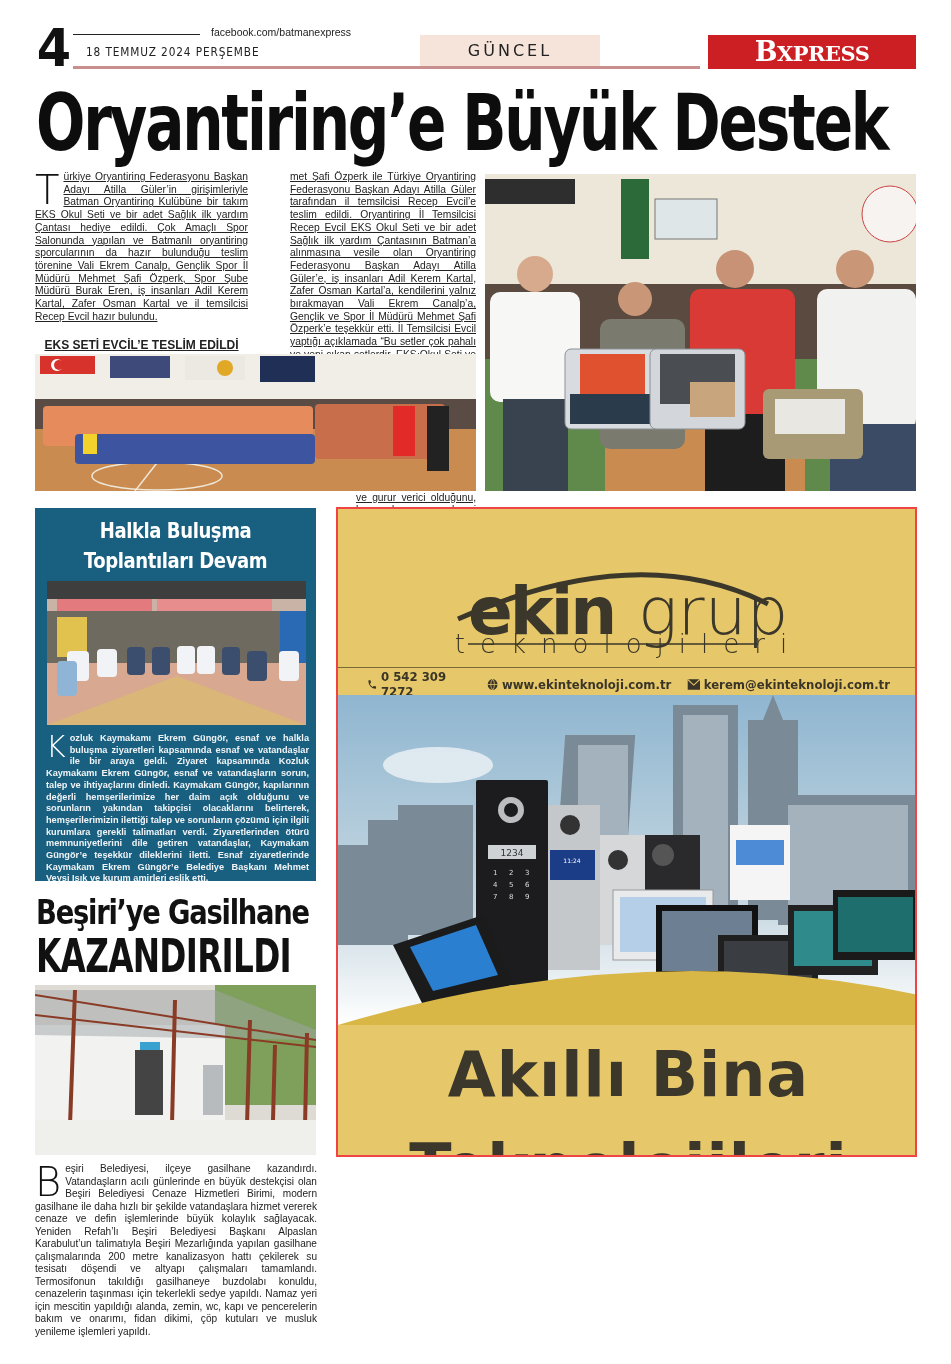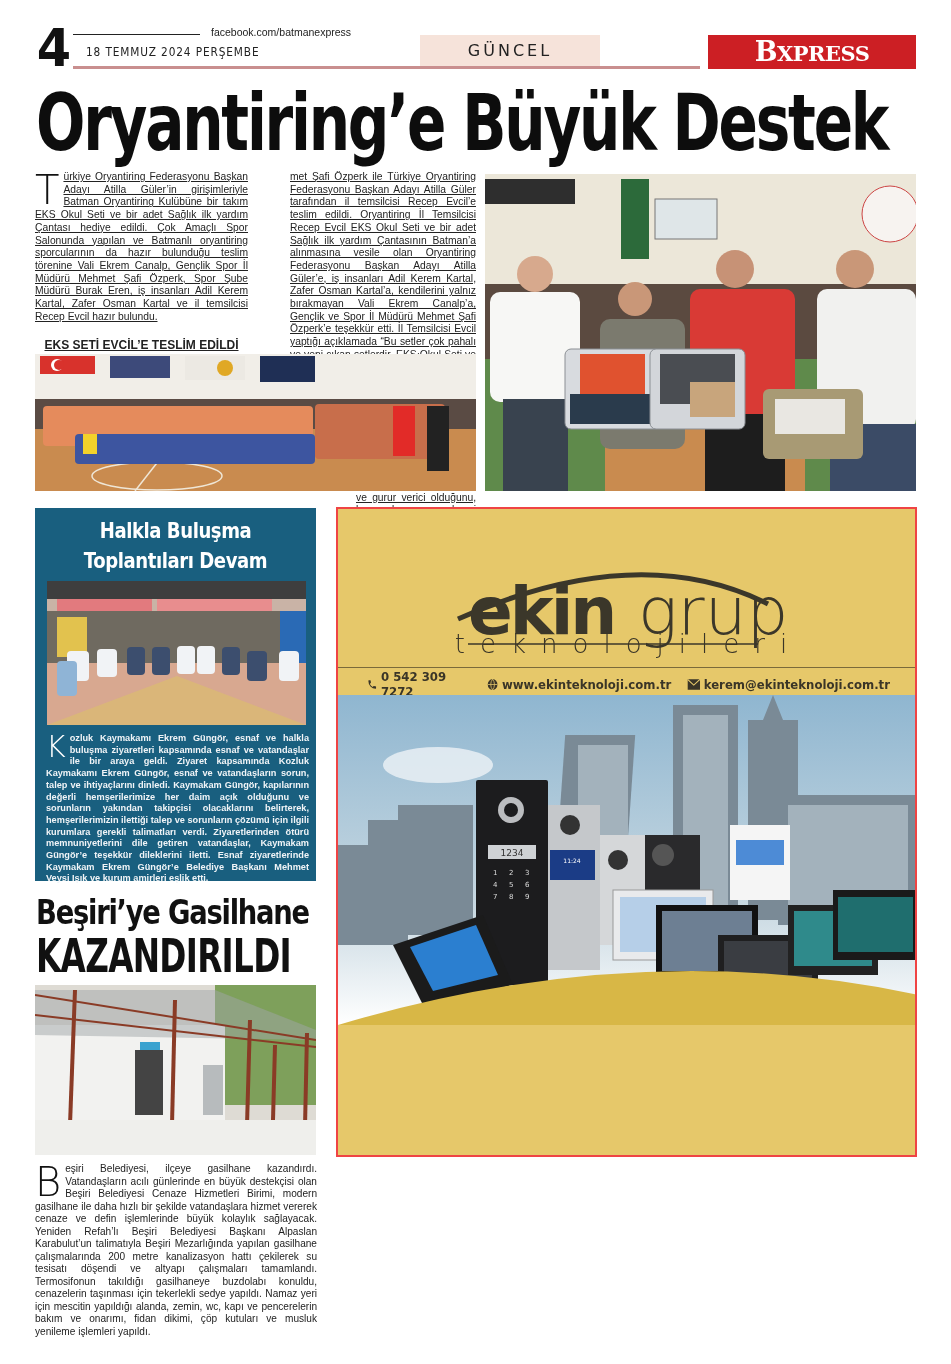--- a/index.html
+++ b/index.html
@@ -308,14 +308,18 @@
     <rect x="450" y="210" width="90" height="70" fill="#222"></rect>
       <rect x="456" y="216" width="78" height="55" fill="#2f8a8b"></rect>
     <rect x="495" y="195" width="86" height="70" fill="#1a1a1a"></rect>
       <rect x="500" y="202" width="75" height="55" fill="#1f6e6e"></rect>
     <polygon points="55,250 145,220 175,290 85,310" fill="#1b1b1b"></polygon>
     <polygon points="72,252 138,230 160,280 95,296" fill="#2b7fd0"></polygon>
 
     <path d="M0 330 Q 300 240 581 300 L581 330 Z" fill="#d8b746"></path>
   </svg>
 
+  <div class="ad-headline">
+    <div>Akıllı Bina</div>
+    <div>Teknolojileri</div>
+  </div>
   <div class="ad-slogan">Yaşamı ve Teknolojiyi Birleştiriyoruz...</div>
 </div>
 
 </body></html>

